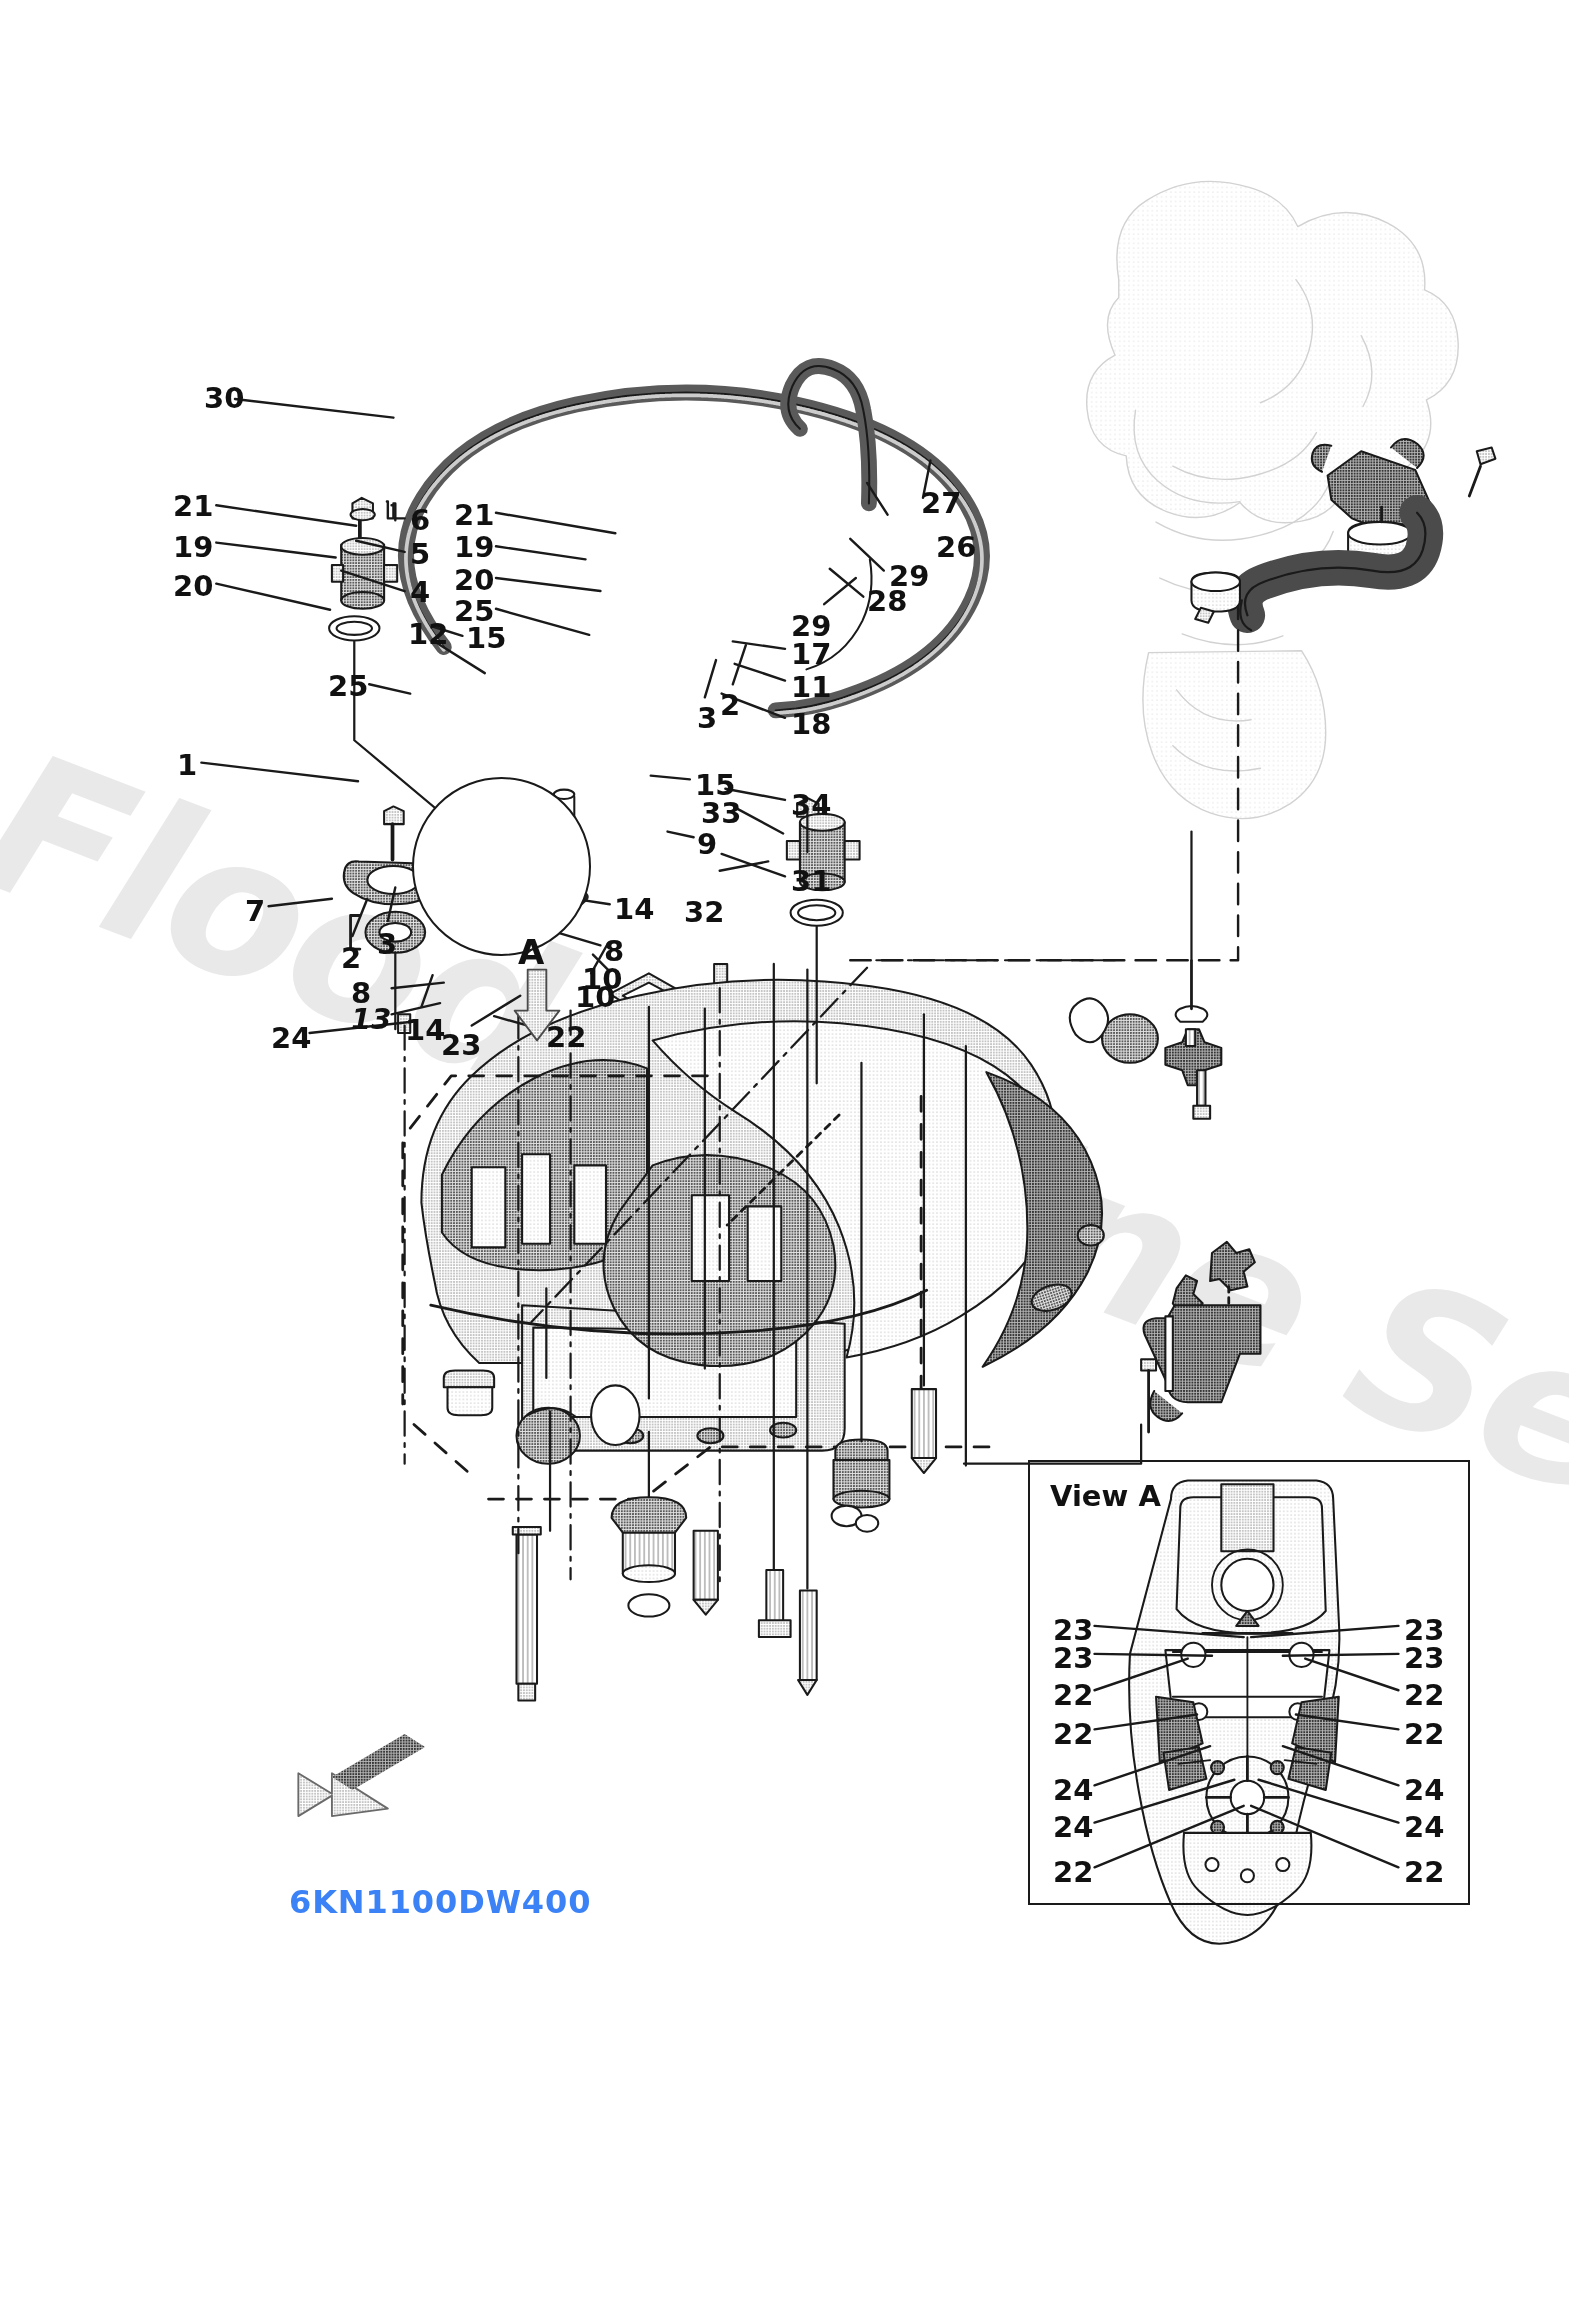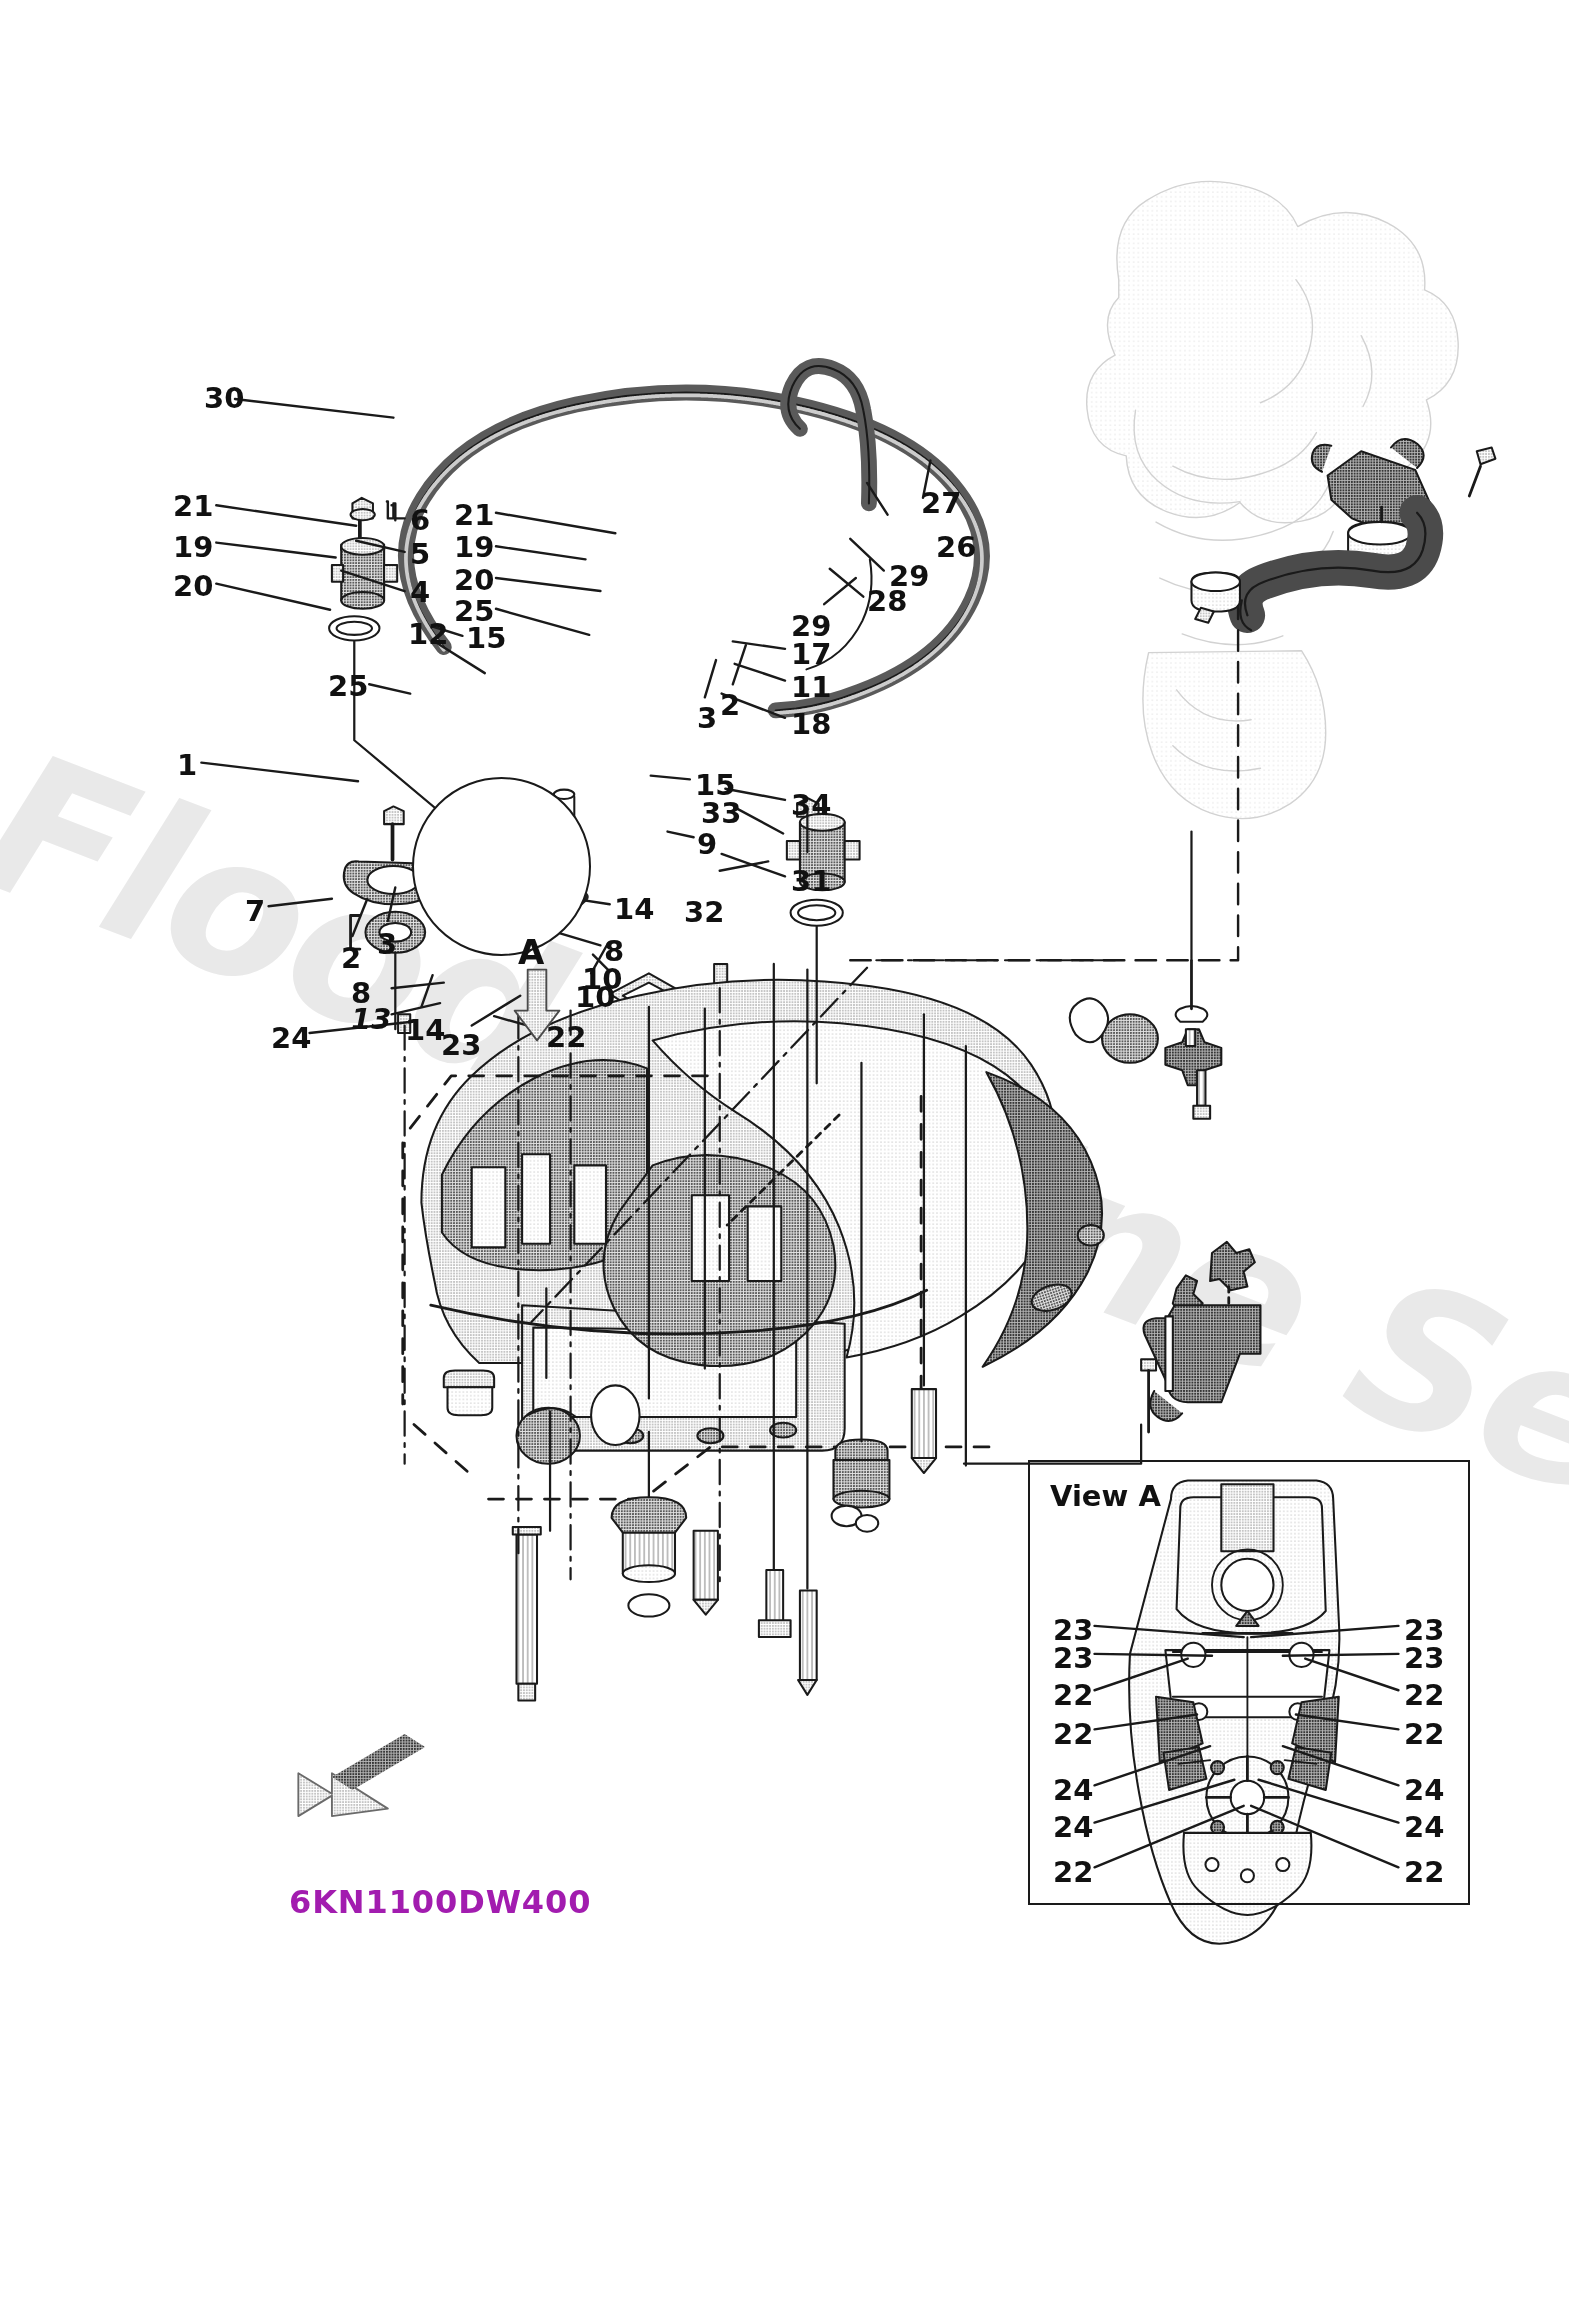--- a/index.html
+++ b/index.html
@@ -50,21 +50,21 @@
     white-space:nowrap;
   }
   
   #partno{
     position:absolute;
     left:289px;top:1883px;
     font-family:"DejaVu Sans",sans-serif;
     font-size:32px;
     font-weight:bold;
     letter-spacing:0.9px;
-    color:#a21caf;
+    color:#3b82f6;
     z-index:40;
   }
   
   #viewbox{
     position:absolute;
     left:1028px;top:1460px;
     width:438px;height:441px;
     border:2.8px solid #1a1a1a;
     background:transparent;
     z-index:20;

